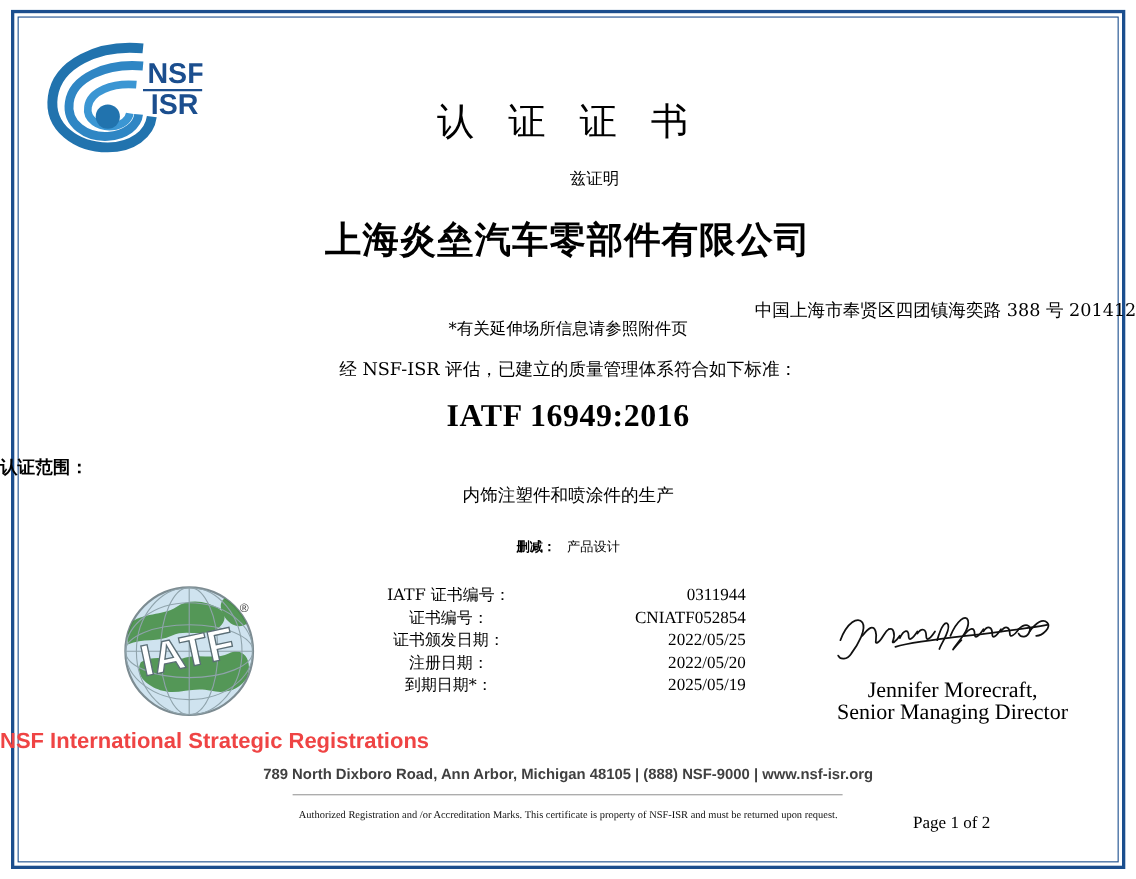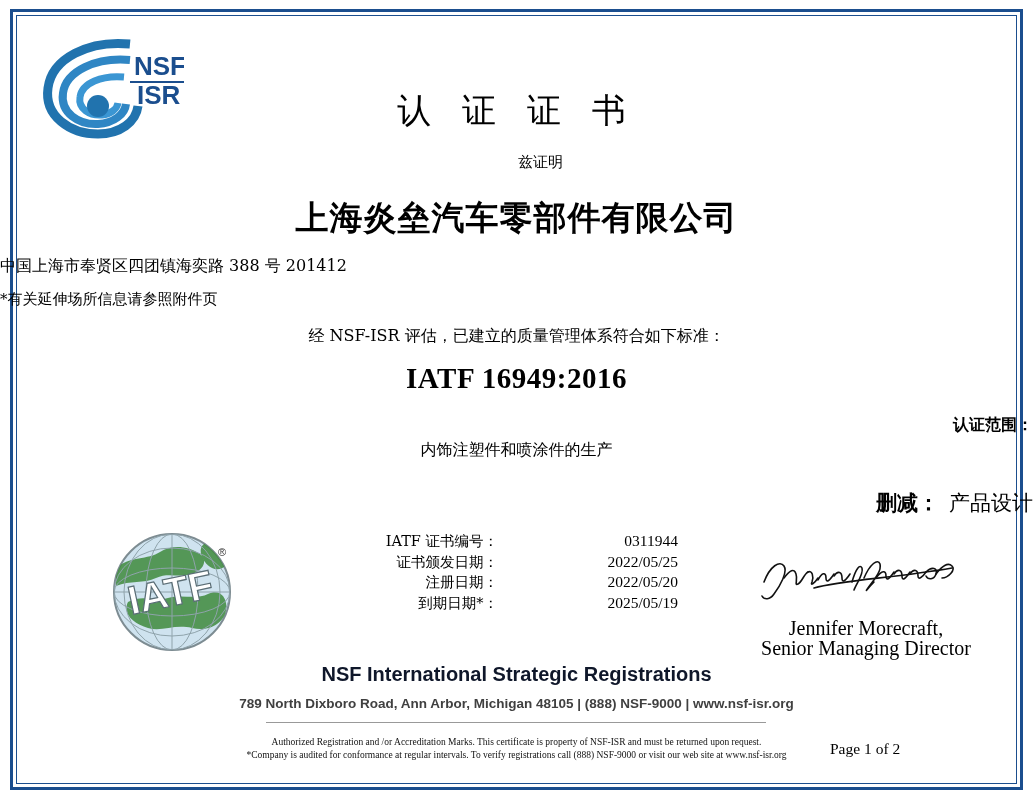--- a/index.html
+++ b/index.html
@@ -77,75 +77,75 @@
     left: 0; top: 196px;
     width: 1033px;
     text-align: center;
     font-size: 33px;
     font-weight: bold;
     font-family: "DejaVu Serif", serif;
     letter-spacing: 1px;
   }
   .address {
     position: absolute;
-    left: 0; top: 256px;
+    left: 0; top: 272px;
+    width: 1033px;
+    text-align: right;
+    font-size: 16px;
+    font-family: "DejaVu Serif", serif;
+  }
+  .note-extension {
+    position: absolute;
+    left: 0; top: 290px;
+    width: 1033px;
+    text-align: center;
+    font-size: 15px;
+    font-family: "DejaVu Serif", serif;
+  }
+  .assessed-line {
+    position: absolute;
+    left: 0; top: 326px;
+    width: 1033px;
+    text-align: center;
+    font-size: 16px;
+    font-family: "DejaVu Serif", serif;
+  }
+  .standard {
+    position: absolute;
+    left: 0; top: 362px;
+    width: 1033px;
+    text-align: center;
+    font-size: 29px;
+    font-weight: bold;
+    font-family: "Liberation Serif", serif;
+    letter-spacing: 0.5px;
+  }
+  .scope-label {
+    position: absolute;
+    left: 0; top: 415px;
     width: 1033px;
     text-align: left;
     font-size: 16px;
-    font-family: "DejaVu Serif", serif;
-  }
-  .note-extension {
-    position: absolute;
-    left: 0; top: 290px;
-    width: 1033px;
-    text-align: left;
-    font-size: 15px;
-    font-family: "DejaVu Serif", serif;
-  }
-  .assessed-line {
-    position: absolute;
-    left: 0; top: 326px;
+    font-weight: bold;
+    font-family: "DejaVu Serif", serif;
+  }
+  .scope-text {
+    position: absolute;
+    left: 0; top: 440px;
     width: 1033px;
     text-align: center;
     font-size: 16px;
     font-family: "DejaVu Serif", serif;
   }
-  .standard {
-    position: absolute;
-    left: 0; top: 362px;
-    width: 1033px;
-    text-align: center;
-    font-size: 29px;
-    font-weight: bold;
-    font-family: "Liberation Serif", serif;
-    letter-spacing: 0.5px;
-  }
-  .scope-label {
-    position: absolute;
-    left: 0; top: 415px;
-    width: 1033px;
-    text-align: right;
-    font-size: 16px;
-    font-weight: bold;
-    font-family: "DejaVu Serif", serif;
-  }
-  .scope-text {
-    position: absolute;
-    left: 0; top: 440px;
-    width: 1033px;
-    text-align: center;
-    font-size: 16px;
-    font-family: "DejaVu Serif", serif;
-  }
   .exclusion {
     position: absolute;
     left: 0; top: 489px;
     width: 1033px;
-    text-align: right;
-    font-size: 21px;
+    text-align: center;
+    font-size: 12px;
     font-family: Liberation Sans, sans-serif;
   }
   .exclusion b {
     font-weight: bold;
   }
   .exclusion span.val {
     font-weight: normal;
     margin-left: 10px;
   }
 
@@ -160,21 +160,21 @@
   .details table {
     border-collapse: collapse;
     width: 100%;
   }
   .details td {
     padding: 1px 0;
     line-height: 18.5px;
     white-space: nowrap;
   }
   .details td.label {
-    text-align: right;
+    text-align: center;
     width: 180px;
   }
   .details td.value {
     text-align: right;
     font-family: "Liberation Serif", serif;
     font-size: 15.5px;
     padding-right: 10px;
   }
 
   
@@ -191,24 +191,24 @@
     text-align: center;
     font-size: 20px;
     font-family: "Liberation Serif", serif;
     line-height: 20px;
   }
 
   .org-name {
     position: absolute;
     left: 0; top: 663px;
     width: 1033px;
-    text-align: center;
+    text-align: left;
     font-size: 20px;
     font-weight: bold;
-    color: #0f172a;
+    color: #ef4444;
     font-family: "Liberation Sans", sans-serif;
   }
   .org-addr {
     position: absolute;
     left: 0; top: 696px;
     width: 1033px;
     text-align: center;
     font-size: 13.5px;
     font-weight: bold;
     color: #404040;
@@ -302,20 +302,24 @@
   </div>
 
   <div class="details">
     <table>
       <tbody>
         <tr>
           <td class="label">IATF 证书编号：</td>
           <td class="value">0311944</td>
         </tr>
         <tr>
+          <td class="label">证书编号：</td>
+          <td class="value">CNIATF052854</td>
+        </tr>
+        <tr>
           <td class="label">证书颁发日期：</td>
           <td class="value">2022/05/25</td>
         </tr>
         <tr>
           <td class="label">注册日期：</td>
           <td class="value">2022/05/20</td>
         </tr>
         <tr>
           <td class="label">到期日期*：</td>
           <td class="value">2025/05/19</td>
@@ -347,17 +351,16 @@
   <div class="sign-name">
     <div>Jennifer Morecraft,</div>
     <div>Senior Managing Director</div>
   </div>
 
   <div class="org-name">NSF International Strategic Registrations</div>
   <div class="org-addr">789 North Dixboro Road, Ann Arbor, Michigan 48105 | (888) NSF-9000 | www.nsf-isr.org</div>
   <div class="rule"></div>
   <div class="fineprint">
     <div>Authorized Registration and /or Accreditation Marks. This certificate is property of NSF-ISR and must be returned upon request.</div>
-    <div>*Company is audited for conformance at regular intervals. To verify registrations call (888) NSF-9000 or visit our web site at www.nsf-isr.org</div>
   </div>
   <div class="page-num">Page 1 of 2</div>
 
 </div>
 
 </body></html>

